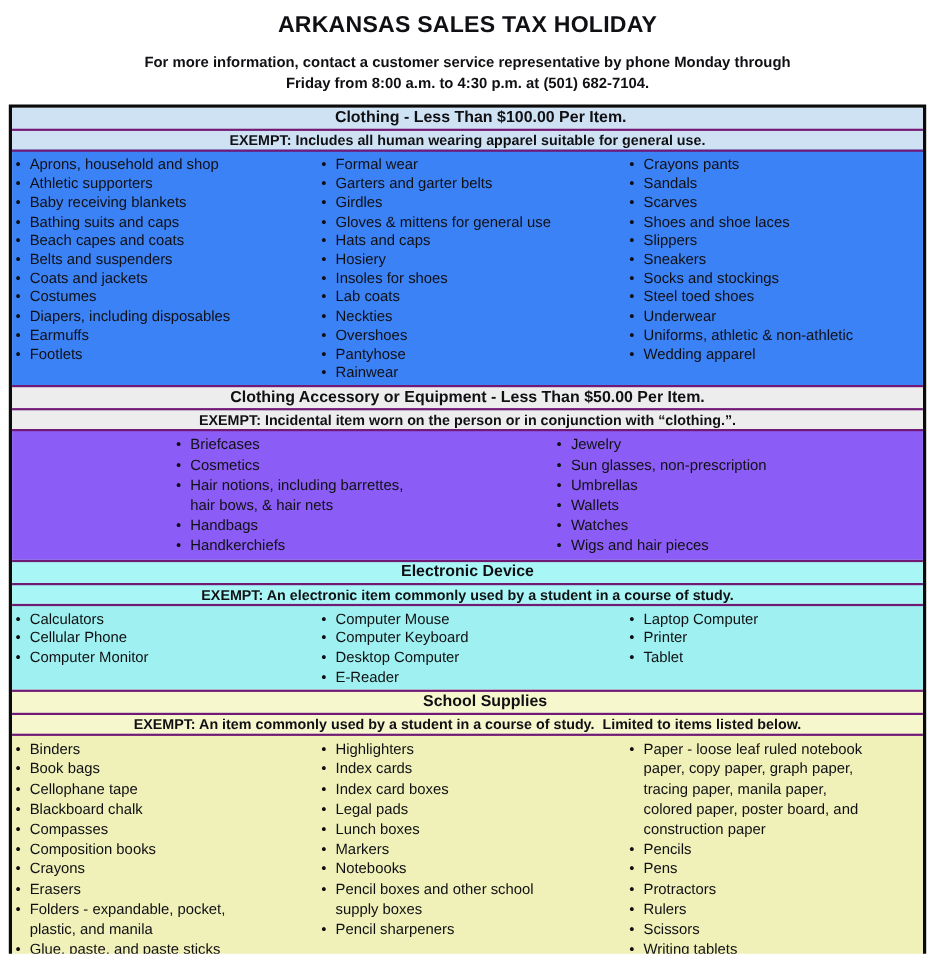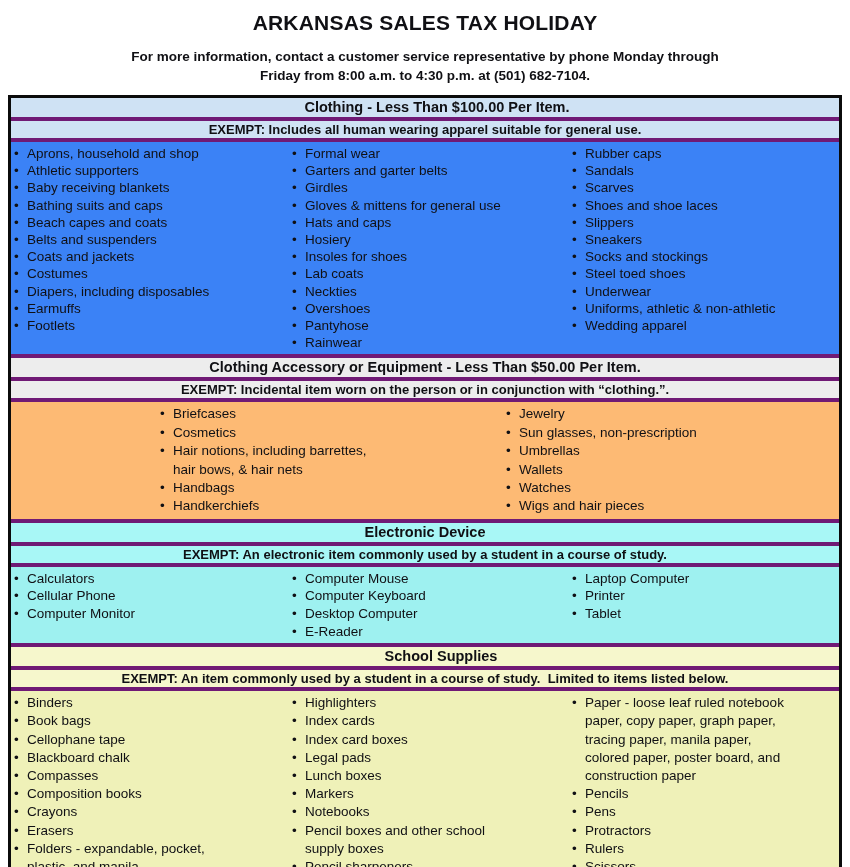--- a/index.html
+++ b/index.html
@@ -23,21 +23,21 @@
     margin-top: 11px;
     font-size: 13.5px;
     font-weight: bold;
     line-height: 19px;
   }
   .tax-table {
     margin: 10px 8px 0 8px;
     border: 3px solid #0b0b0b;
     background: #ffffff;
   }
-  .row { border-top: 4px solid #701a75; }
+  .row { border-top: 2px solid #701a75; }
   .row:first-child { border-top: none; }
   .header-row {
     font-size: 14.5px;
     font-weight: bold;
     text-align: center;
     line-height: 17px;
     padding: 1px 0 1px 0;
   }
   .exempt-row {
     font-size: 13px;
@@ -115,36 +115,36 @@
         <li class="item"><span class="bullet">•</span><span class="item-text">Hats and caps</span></li>
         <li class="item"><span class="bullet">•</span><span class="item-text">Hosiery</span></li>
         <li class="item"><span class="bullet">•</span><span class="item-text">Insoles for shoes</span></li>
         <li class="item"><span class="bullet">•</span><span class="item-text">Lab coats</span></li>
         <li class="item"><span class="bullet">•</span><span class="item-text">Neckties</span></li>
         <li class="item"><span class="bullet">•</span><span class="item-text">Overshoes</span></li>
         <li class="item"><span class="bullet">•</span><span class="item-text">Pantyhose</span></li>
         <li class="item"><span class="bullet">•</span><span class="item-text">Rainwear</span></li>
       </ul>
       <ul class="item-col">
-        <li class="item"><span class="bullet">•</span><span class="item-text">Rubber caps</span></li>
+        <li class="item"><span class="bullet">•</span><span class="item-text">Crayons pants</span></li>
         <li class="item"><span class="bullet">•</span><span class="item-text">Sandals</span></li>
         <li class="item"><span class="bullet">•</span><span class="item-text">Scarves</span></li>
         <li class="item"><span class="bullet">•</span><span class="item-text">Shoes and shoe laces</span></li>
         <li class="item"><span class="bullet">•</span><span class="item-text">Slippers</span></li>
         <li class="item"><span class="bullet">•</span><span class="item-text">Sneakers</span></li>
         <li class="item"><span class="bullet">•</span><span class="item-text">Socks and stockings</span></li>
         <li class="item"><span class="bullet">•</span><span class="item-text">Steel toed shoes</span></li>
         <li class="item"><span class="bullet">•</span><span class="item-text">Underwear</span></li>
         <li class="item"><span class="bullet">•</span><span class="item-text">Uniforms, athletic &amp; non-athletic</span></li>
         <li class="item"><span class="bullet">•</span><span class="item-text">Wedding apparel</span></li>
       </ul>
     </div>
     <div class="row header-row" style="background: rgb(237, 237, 237);">Clothing Accessory or Equipment - Less Than $50.00 Per Item.</div>
     <div class="row exempt-row" style="background: rgb(237, 237, 237);">EXEMPT: Incidental item worn on the person or in conjunction with “clothing.”.</div>
-    <div class="row body-row cols-accessories" style="background: #fdba74;">
+    <div class="row body-row cols-accessories" style="background: #8b5cf6;">
       <ul class="item-col">
         <li class="item"><span class="bullet">•</span><span class="item-text">Briefcases</span></li>
         <li class="item"><span class="bullet">•</span><span class="item-text">Cosmetics</span></li>
         <li class="item"><span class="bullet">•</span><span class="item-text">Hair notions, including barrettes,
 hair bows, &amp; hair nets</span></li>
         <li class="item"><span class="bullet">•</span><span class="item-text">Handbags</span></li>
         <li class="item"><span class="bullet">•</span><span class="item-text">Handkerchiefs</span></li>
       </ul>
       <ul class="item-col">
         <li class="item"><span class="bullet">•</span><span class="item-text">Jewelry</span></li>

